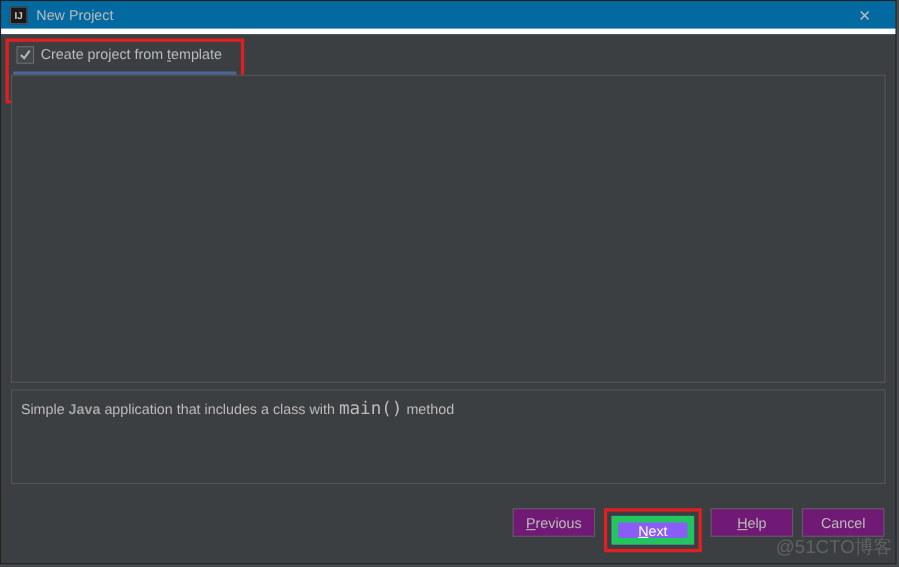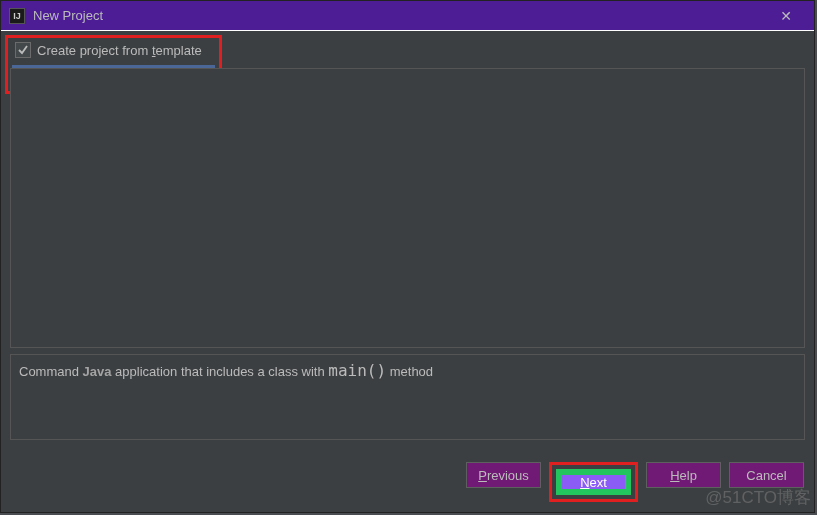--- a/index.html
+++ b/index.html
@@ -16,25 +16,25 @@
     .window {
       width: 815px;
       height: 513px;
       border: 1px solid #222;
       background: #3c3f41;
       display: flex;
       flex-direction: column;
     }
     .titlebar {
       height: 30px;
-      background: #4c1d95;
+      background: #0369a1;
       display: flex;
       align-items: center;
       padding: 0 8px;
-      border-bottom: 1px solid #ffffff;
+      border-bottom: 5px solid #ffffff;
     }
     .titlebar .app-icon {
       width: 16px;
       height: 16px;
       background: #1a1a1a;
       border: 1px solid #555;
       margin-right: 8px;
       display: inline-flex;
       align-items: center;
       justify-content: center;
@@ -60,21 +60,21 @@
       padding: 8px;
     }
     .highlight-box-1 {
       border: 3px solid #e02020;
       padding: 4px 5px 4px 5px;
       margin: -4px -4px 0 -4px;
       width: 217px;
     }
     .checkbox-row {
       display: flex;
-      align-items: center;
+      align-items: flex-start;
       margin-bottom: 7px;
       padding-left: 2px;
     }
     .checkbox {
       width: 16px;
       height: 16px;
       background: #43494a;
       border: 1px solid #6b6b6b;
       display: inline-flex;
       align-items: center;
@@ -181,21 +181,21 @@
               </svg>
           </span>
           <span class="template-label">Command Line App</span>
         </div>
       </div>
 
       <div class="template-list" style="margin-top:-26px; padding-top:22px;"></div>
     </div>
 
     <div class="description-area">
-      <span>Command </span><b>Java</b><span> application that includes a class with </span><span class="endfont">main()</span><span> method</span>
+      <span>Simple </span><b>Java</b><span> application that includes a class with </span><span class="endfont">main()</span><span> method</span>
     </div>
   </div>
 
   <div class="button-bar">
     <div class="btn">
         <span><u>P</u><span>revious</span></span>
       </div>
     <div class="highlight-box-next">
       <div class="btn primary">
           <span><u>N</u><span>ext</span></span>

